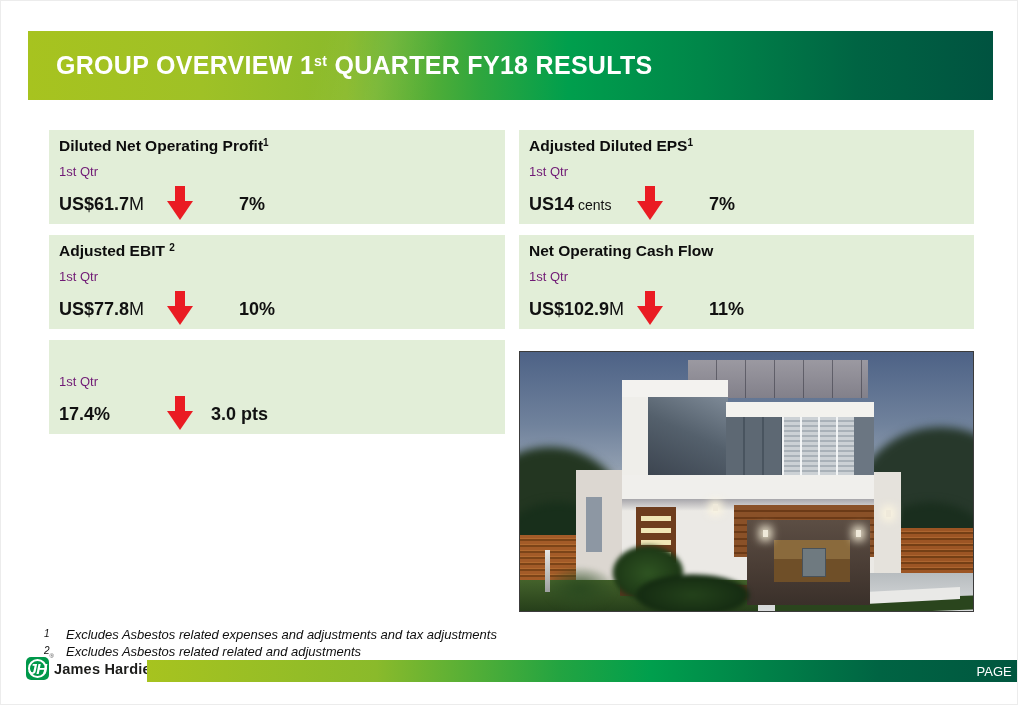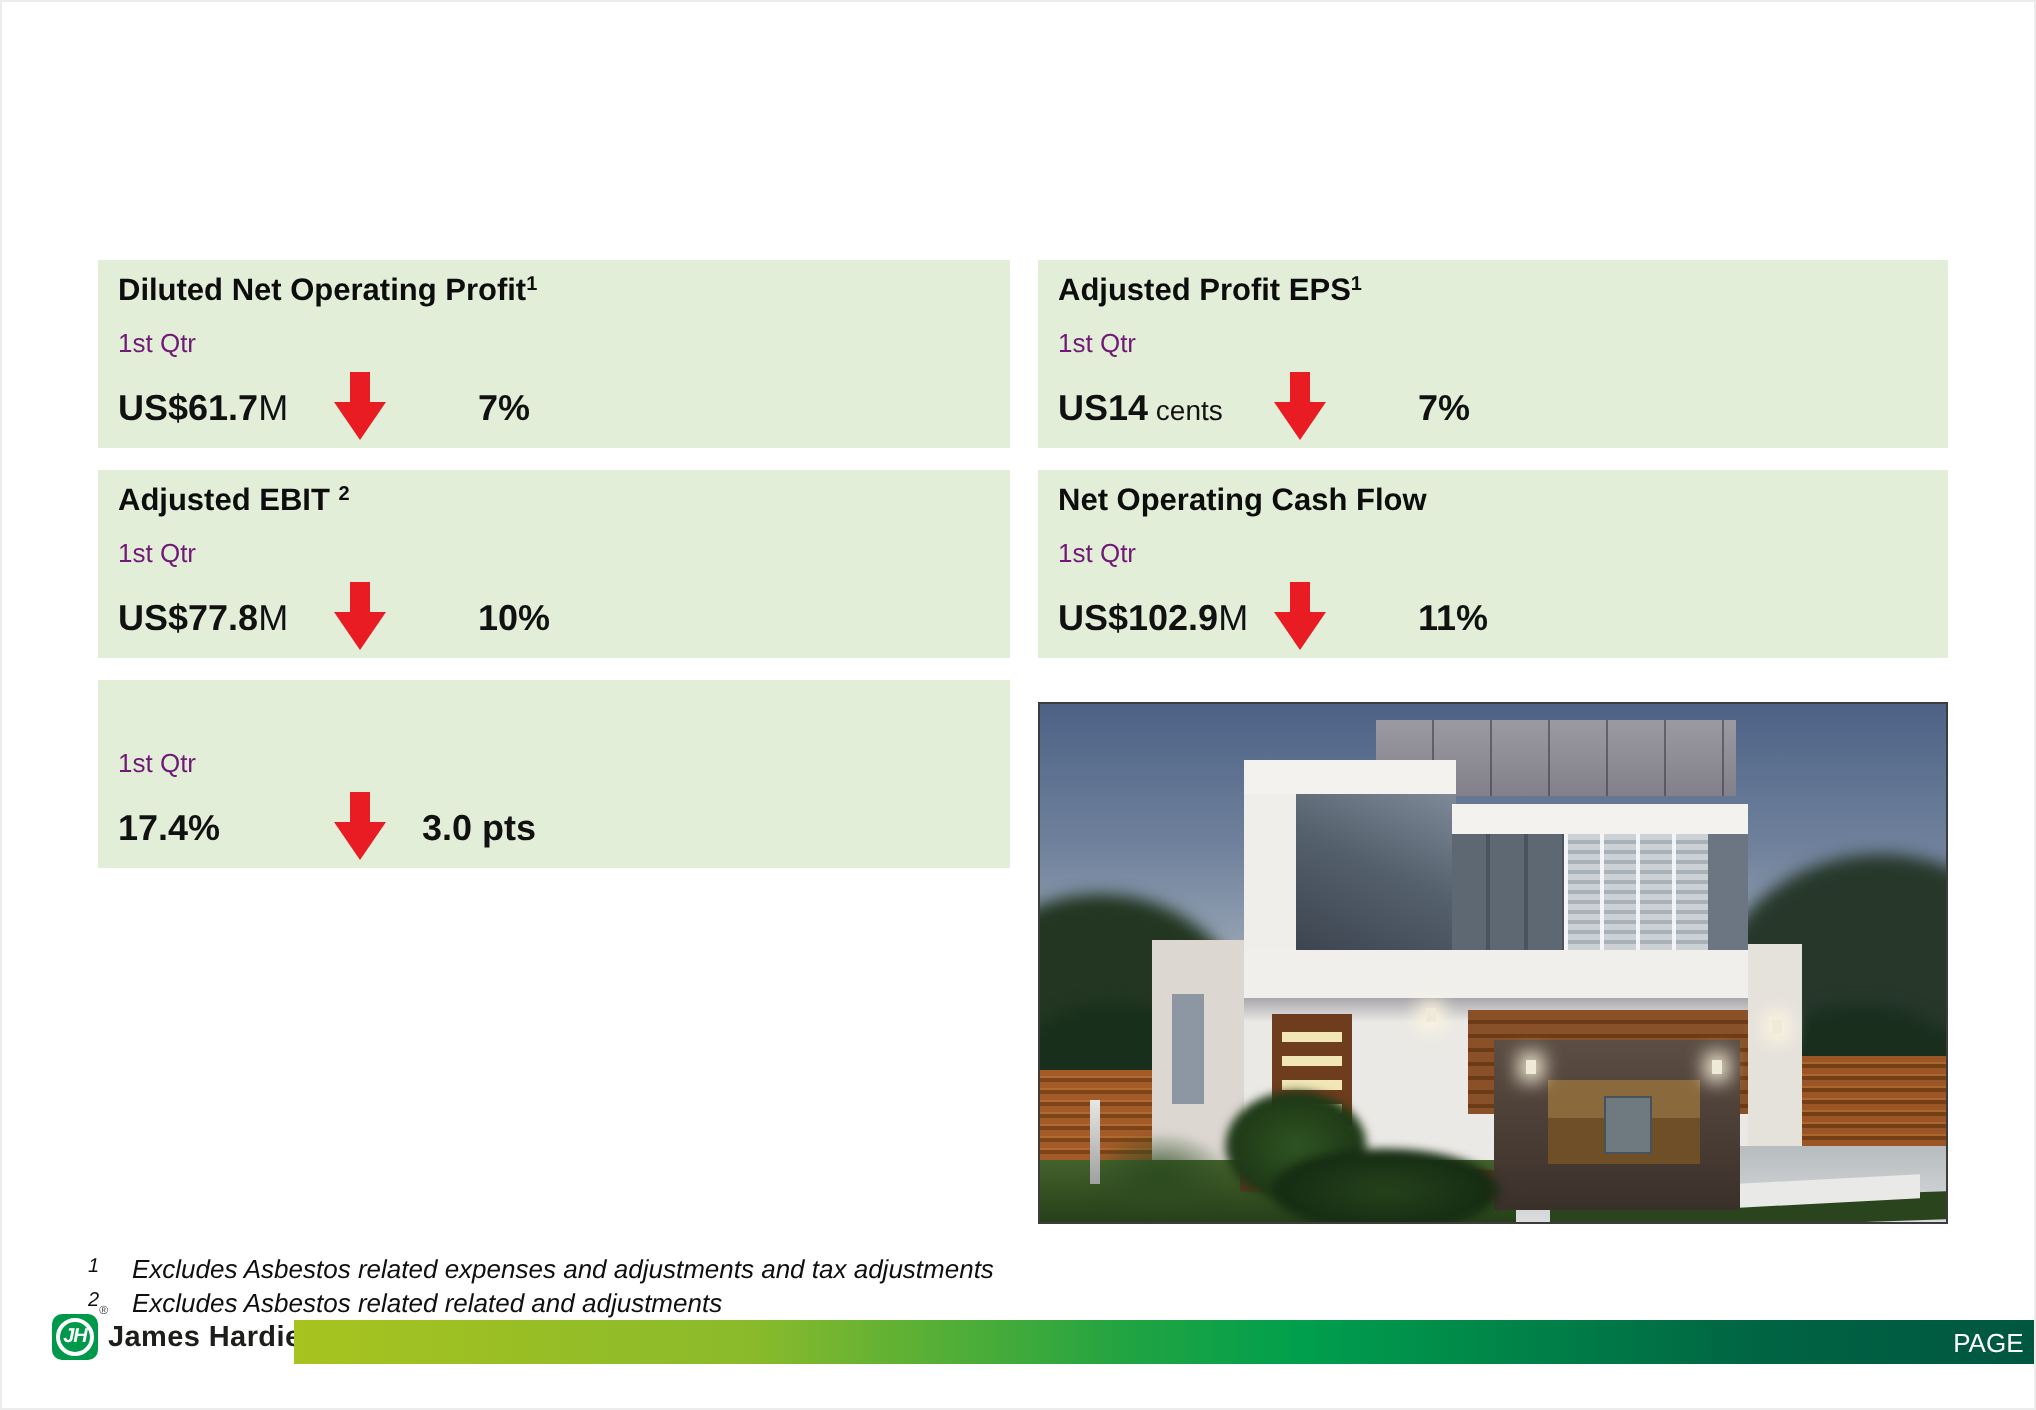--- a/index.html
+++ b/index.html
@@ -104,48 +104,51 @@
   
   .footnotes { position:absolute; left:43px; top:626px; font-style:italic; font-size:13px; color:#0f0f0f; }
   .fn-line { display:flex; line-height:16.5px; }
   .fn-sup { width:22px; font-size:10px; position:relative; top:-1px; }
 
   
   .footer-logo { position:absolute; left:25px; top:656px; display:flex; align-items:center; }
   .logo-mark { width:23px; height:23px; background:#00984a; border-radius:5px; position:relative; flex:0 0 auto; }
   .logo-circle { position:absolute; left:2px; top:2px; right:2px; bottom:2px; border:2px solid #fff; border-radius:50%;
     display:flex; align-items:center; justify-content:center; }
-  .logo-jh { color:#fff; font-size:10px; font-weight:bold; font-style:italic; letter-spacing:-0.5px; }
+  .logo-jh { color:#fff; font-size:15px; font-weight:bold; font-style:italic; letter-spacing:-0.5px; }
   .logo-reg { position:absolute; top:-4px; right:-5px; font-size:6px; color:#444; font-style:normal; }
   .brand-name { margin-left:5px; font-size:14.5px; font-weight:bold; color:#1d1d1b; letter-spacing:.2px; }
   .footer-bar { position:absolute; left:146px; top:659px; width:916px; height:22px;
     background:linear-gradient(90deg,#a7c31f 0%, #8aba2b 25%, #23a441 45%, #009f4d 55%, #006443 80%, #00523e 100%);
     display:flex; align-items:center; justify-content:flex-end; }
   .page-label { color:#fff; font-size:13px; margin-right:16px; }
   .page-number { color:#fff; font-size:13px; margin-right:28px; }
 </style>
 </head>
 <body>
 
 <div class="slide">
 
+  <div class="header-bar">
+    <div class="header-title"><span>GROUP OVERVIEW 1</span><span class="hsup">st</span><span> QUARTER FY18 RESULTS</span></div>
+  </div>
 
   <div class="box col-l row1">
     <div class="title"><span>Diluted Net Operating Profit</span><span class="tsup">1</span></div>
     <div class="period">1st Qtr</div>
     <div class="value"><span>US$61.7</span><span class="suffix">M</span></div>
     <div class="down-arrow">
         <div class="stem"></div>
         <div class="head"></div>
       </div>
     <div class="change">7%</div>
   </div>
 
   <div class="box col-r row1">
-    <div class="title"><span>Adjusted Profit EPS</span><span class="tsup">1</span></div>
+    <div class="title"><span>Adjusted Diluted EPS</span><span class="tsup">1</span></div>
     <div class="period">1st Qtr</div>
     <div class="value"><span>US14</span><span class="suffix small"> cents</span></div>
     <div class="down-arrow">
         <div class="stem"></div>
         <div class="head"></div>
       </div>
     <div class="change">7%</div>
   </div>
 
   <div class="box col-l row2">

